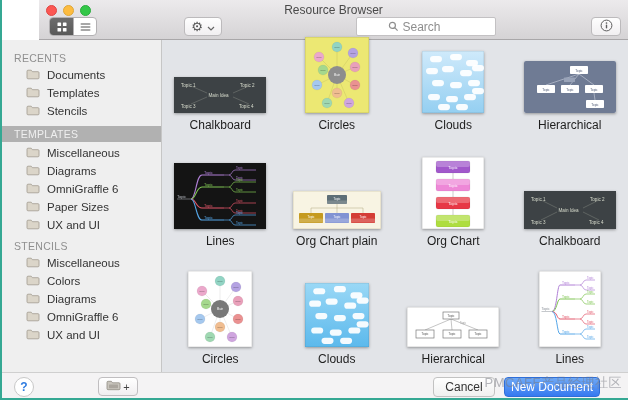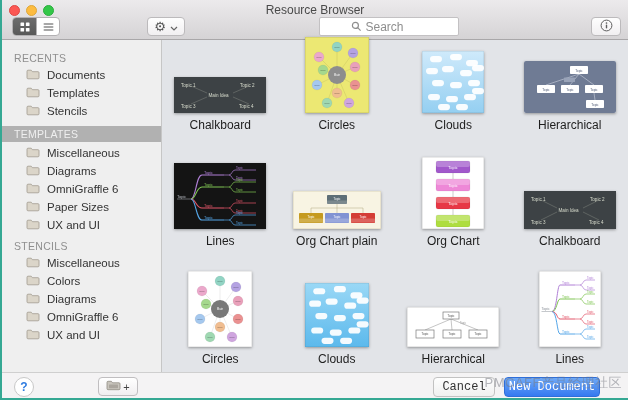--- a/index.html
+++ b/index.html
@@ -3,21 +3,21 @@
 <meta charset="utf-8">
 <style>
   * { margin:0; padding:0; box-sizing:border-box; }
   html,body { width:628px; height:400px; }
   body { font-family:"Liberation Sans","DejaVu Sans",sans-serif; background:#fff; overflow:hidden; }
   .window { position:relative; width:628px; height:400px; background:#fff;
             border-left:2px solid #35a893; border-bottom:2px solid #35a893; overflow:hidden; }
 
   
   .toolbar { position:relative; height:40px;
-             background:linear-gradient(#eceaec,#d5d3d5); border-bottom:1px solid #a9a7a9; }
+             background:linear-gradient(#eceaec,#d5d3d5); border-bottom:1px solid #a9a7a9;margin-left:37px; }
   .traffic { position:absolute; left:7px; top:5px; display:flex; gap:6px; }
   .light { width:11px; height:11px; border-radius:50%; }
   .light.red    { background:#fc5753; border:0.5px solid #df4744; }
   .light.yellow { background:#fdbc40; border:0.5px solid #dea73a; }
   .light.green  { background:#33c748; border:0.5px solid #2aad3e; }
   .win-title { position:absolute; top:3px; left:0; right:0; text-align:center;
                font-size:12px; color:#4a4a4a; }
   .seg-ctl { position:absolute; left:10px; top:17px; display:flex; height:19px;
              border:1px solid #b3b1b3; border-radius:4px; overflow:hidden; background:#fff; }
   .seg { width:23px; display:flex; align-items:center; justify-content:center; }
@@ -60,21 +60,21 @@
                  padding:0 8px 0 12px; }
   .help-btn { width:20px; height:20px; border-radius:50%; background:#fff;
               border:1px solid #c8c8c8; color:#2f7ce0; font-size:12px; font-weight:bold;
               display:flex; align-items:center; justify-content:center; }
   .newfolder-btn { width:40px; height:19px; background:linear-gradient(#fff,#f0eef0);
                    border:1px solid #c0bec0; border-radius:4px; display:flex;
                    align-items:center; justify-content:center; gap:2px;
                    font-size:11px; color:#444; }
   .spacer { flex:1; }
   .btn { height:20px; border-radius:4px; font-size:12px; display:flex; align-items:center;
-         justify-content:center;font-family:Liberation Mono, monospace; }
+         justify-content:center; }
   .cancel-btn { width:62px; background:linear-gradient(#fefefe,#f0f0f0);
                 border:1px solid #c2c2c2; color:#333; margin-right:9px; }
   .primary-btn { width:96px; background:linear-gradient(#6fa9f6,#3579f0);
                  border:1px solid #2f6ed8; color:#fff; margin-right:28px; }
   .watermark { position:absolute; right:6px; bottom:6px; font-size:13px; letter-spacing:.5px;
                color:rgba(120,122,132,.55); pointer-events:none; z-index:5; white-space:nowrap; }
 </style>
 </head>
 <body>
 

